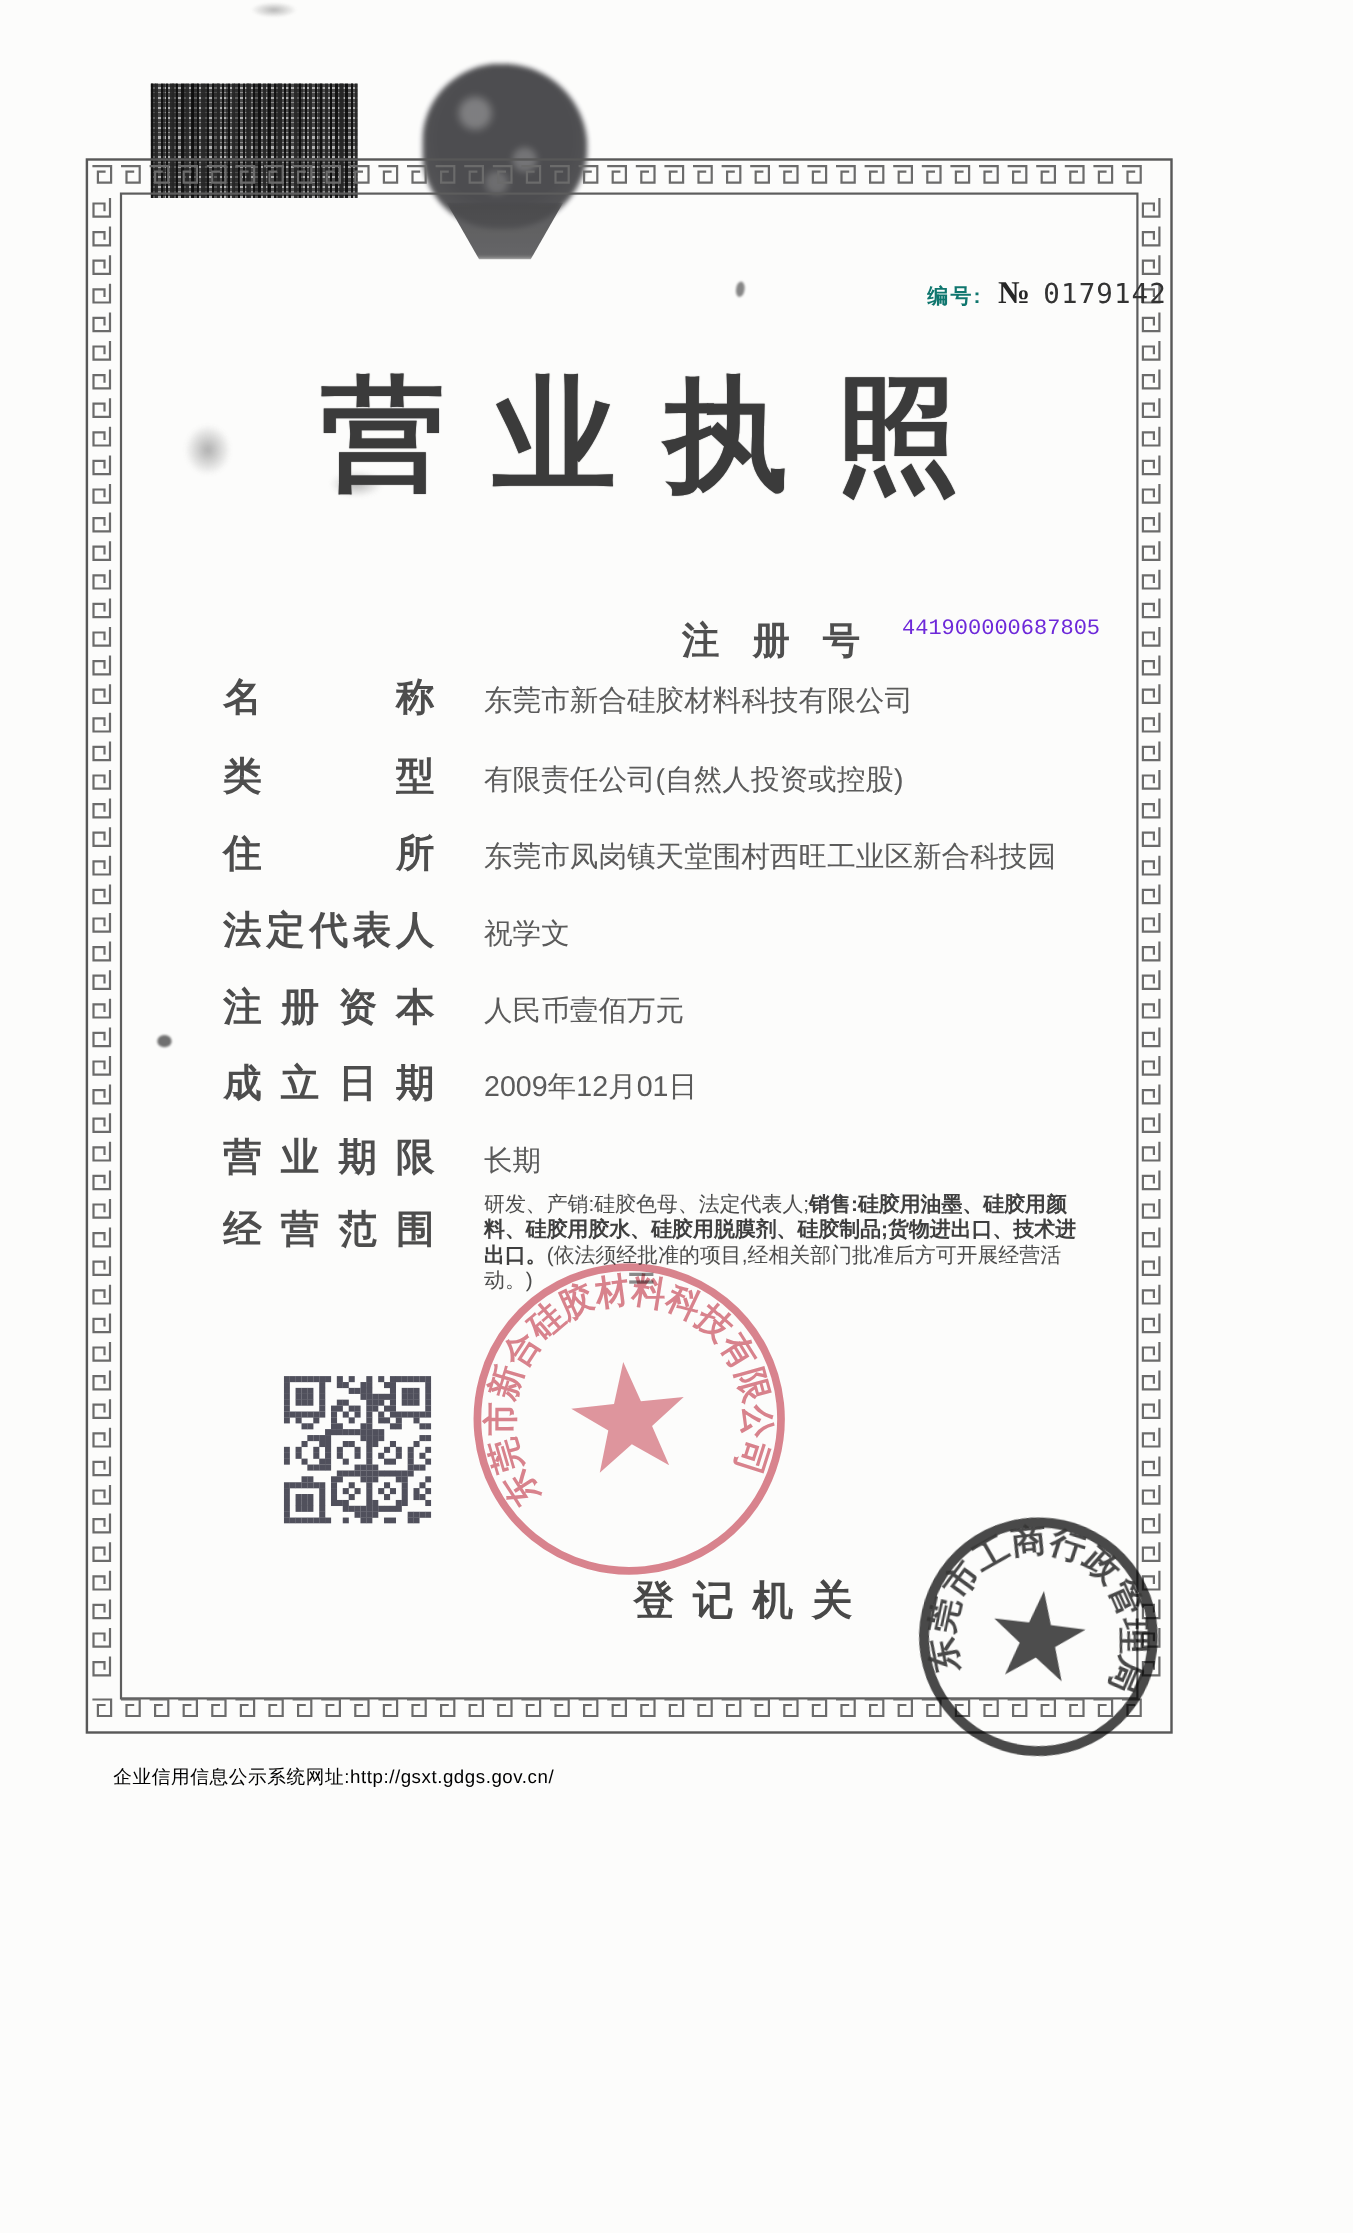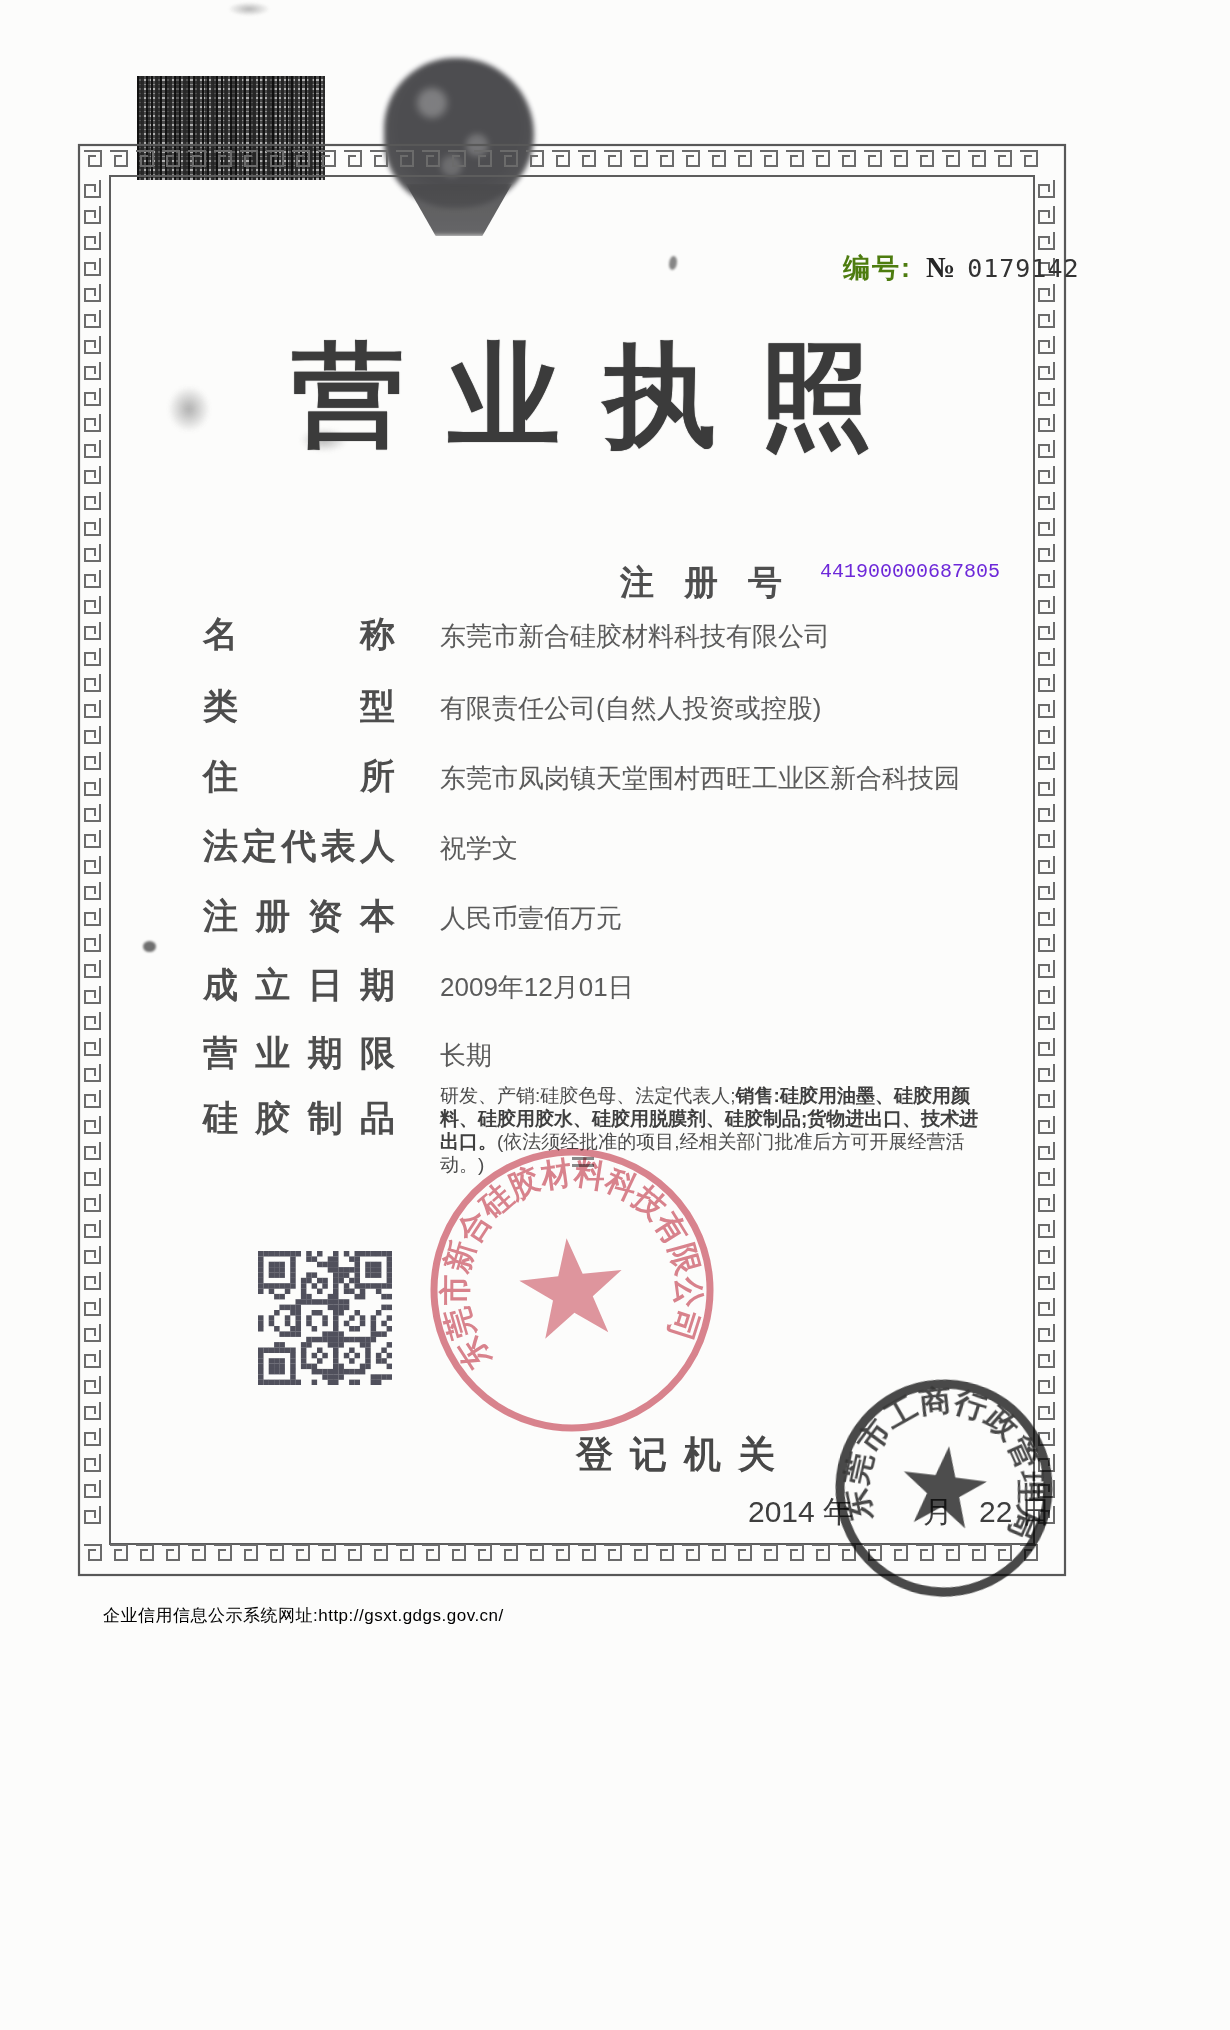--- a/index.html
+++ b/index.html
@@ -35,21 +35,21 @@
   .emblem .base {
     position:absolute; left:28px; top:128px; width:106px; height:52px;
     background:linear-gradient(#4a4a4c,#565658);
     clip-path: polygon(0 0, 100% 0, 72% 100%, 28% 100%);
     filter: blur(2.6px); opacity:.9;
   }
   
   .frame { position:absolute; left:76px; top:142px; z-index:1; }
   
   .serial { position:absolute; left:843px; top:250px; z-index:2; display:flex; align-items:baseline; white-space:nowrap; }
-  .serial .lab { font-size:27px; letter-spacing:2px; color:#4d7c0f; font-weight:600; }
+  .serial .lab { font-size:19px; letter-spacing:2px; color:#0f766e; font-weight:600; }
   .serial .numero { font-family:"Liberation Serif", serif; font-size:29px; font-weight:bold; color:#262626; margin-left:14px; }
   .serial .num { font-family:"DejaVu Sans Mono", monospace; font-size:25px; color:#333; margin-left:12px; letter-spacing:1px; }
 
   .title {
     position:absolute; left:292px; top:334px; z-index:2;
     font-size:112px; font-weight:900; letter-spacing:44px; line-height:1.1;
     color:#3b3b3b; white-space:nowrap;
     text-shadow: 0 0 1px rgba(60,60,60,.8);
     filter: blur(.3px);
   }
@@ -329,21 +329,21 @@
     </div>
     <div class="row" style="top:351px">
       <div class="row-label">成立日期</div>
       <div class="row-value">2009年12月01日</div>
     </div>
     <div class="row" style="top:419px">
       <div class="row-label">营业期限</div>
       <div class="row-value">长期</div>
     </div>
     <div class="row" style="top:484px">
-      <div class="row-label">硅胶制品</div>
+      <div class="row-label">经营范围</div>
       <div class="row-value scope">
         <span>研发、产销:硅胶色母、法定代表人;</span><span class="bold">销售:硅胶用油墨、硅胶用颜料、硅胶用胶水、硅胶用脱膜剂、硅胶制品;货物进出口、技术进出口。</span><span>(依法须经批准的项目,经相关部门批准后方可开展经营活动。)</span>
       </div>
     </div>
   </div>
 
   <div class="qr" id="qr-box"><svg width="134" height="134" xmlns="http://www.w3.org/2000/svg">
         <rect x="0.0" y="0.0" width="5.51" height="5.51" fill="#50505c"></rect>
         <rect x="5.4" y="0.0" width="5.51" height="5.51" fill="#50505c"></rect>
         <rect x="10.7" y="0.0" width="5.51" height="5.51" fill="#50505c"></rect>
@@ -645,25 +645,20 @@
         <rect x="37.5" y="128.6" width="5.51" height="5.51" fill="#50505c"></rect>
         <rect x="53.6" y="128.6" width="5.51" height="5.51" fill="#50505c"></rect>
         <rect x="69.7" y="128.6" width="5.51" height="5.51" fill="#50505c"></rect>
         <rect x="75.0" y="128.6" width="5.51" height="5.51" fill="#50505c"></rect>
         <rect x="91.1" y="128.6" width="5.51" height="5.51" fill="#50505c"></rect>
         <rect x="96.5" y="128.6" width="5.51" height="5.51" fill="#50505c"></rect>
         <rect x="112.6" y="128.6" width="5.51" height="5.51" fill="#50505c"></rect>
         <rect x="117.9" y="128.6" width="5.51" height="5.51" fill="#50505c"></rect>
       </svg></div>
 
-  <div class="dateline">
-    <span>2014 年</span>
-    <span class="month">月</span>
-    <span class="day">22 日</span>
-  </div>
 
   <div class="registrar">登记机关</div>
 
   <svg class="seal-red" width="296" height="296" viewBox="0 0 296 296">
     <defs>
       <path id="redArc" d="M 61.2 208.8 A 106 106 0 1 1 234.8 208.8" fill="none"></path>
     </defs>
     <circle cx="148" cy="148" r="138" fill="none" stroke-width="7" opacity=".85" stroke="#cf5a68"></circle>
     <polygon points="148,96 160.3,133 199.4,133.3 168,156.5 179.7,193.7 148,171 116.3,193.7 128,156.5 96.6,133.3 135.7,133" opacity=".72" fill="#cf5a68"></polygon>
     <text font-size="32" font-weight="700" opacity=".85" fill="#cf5a68">

